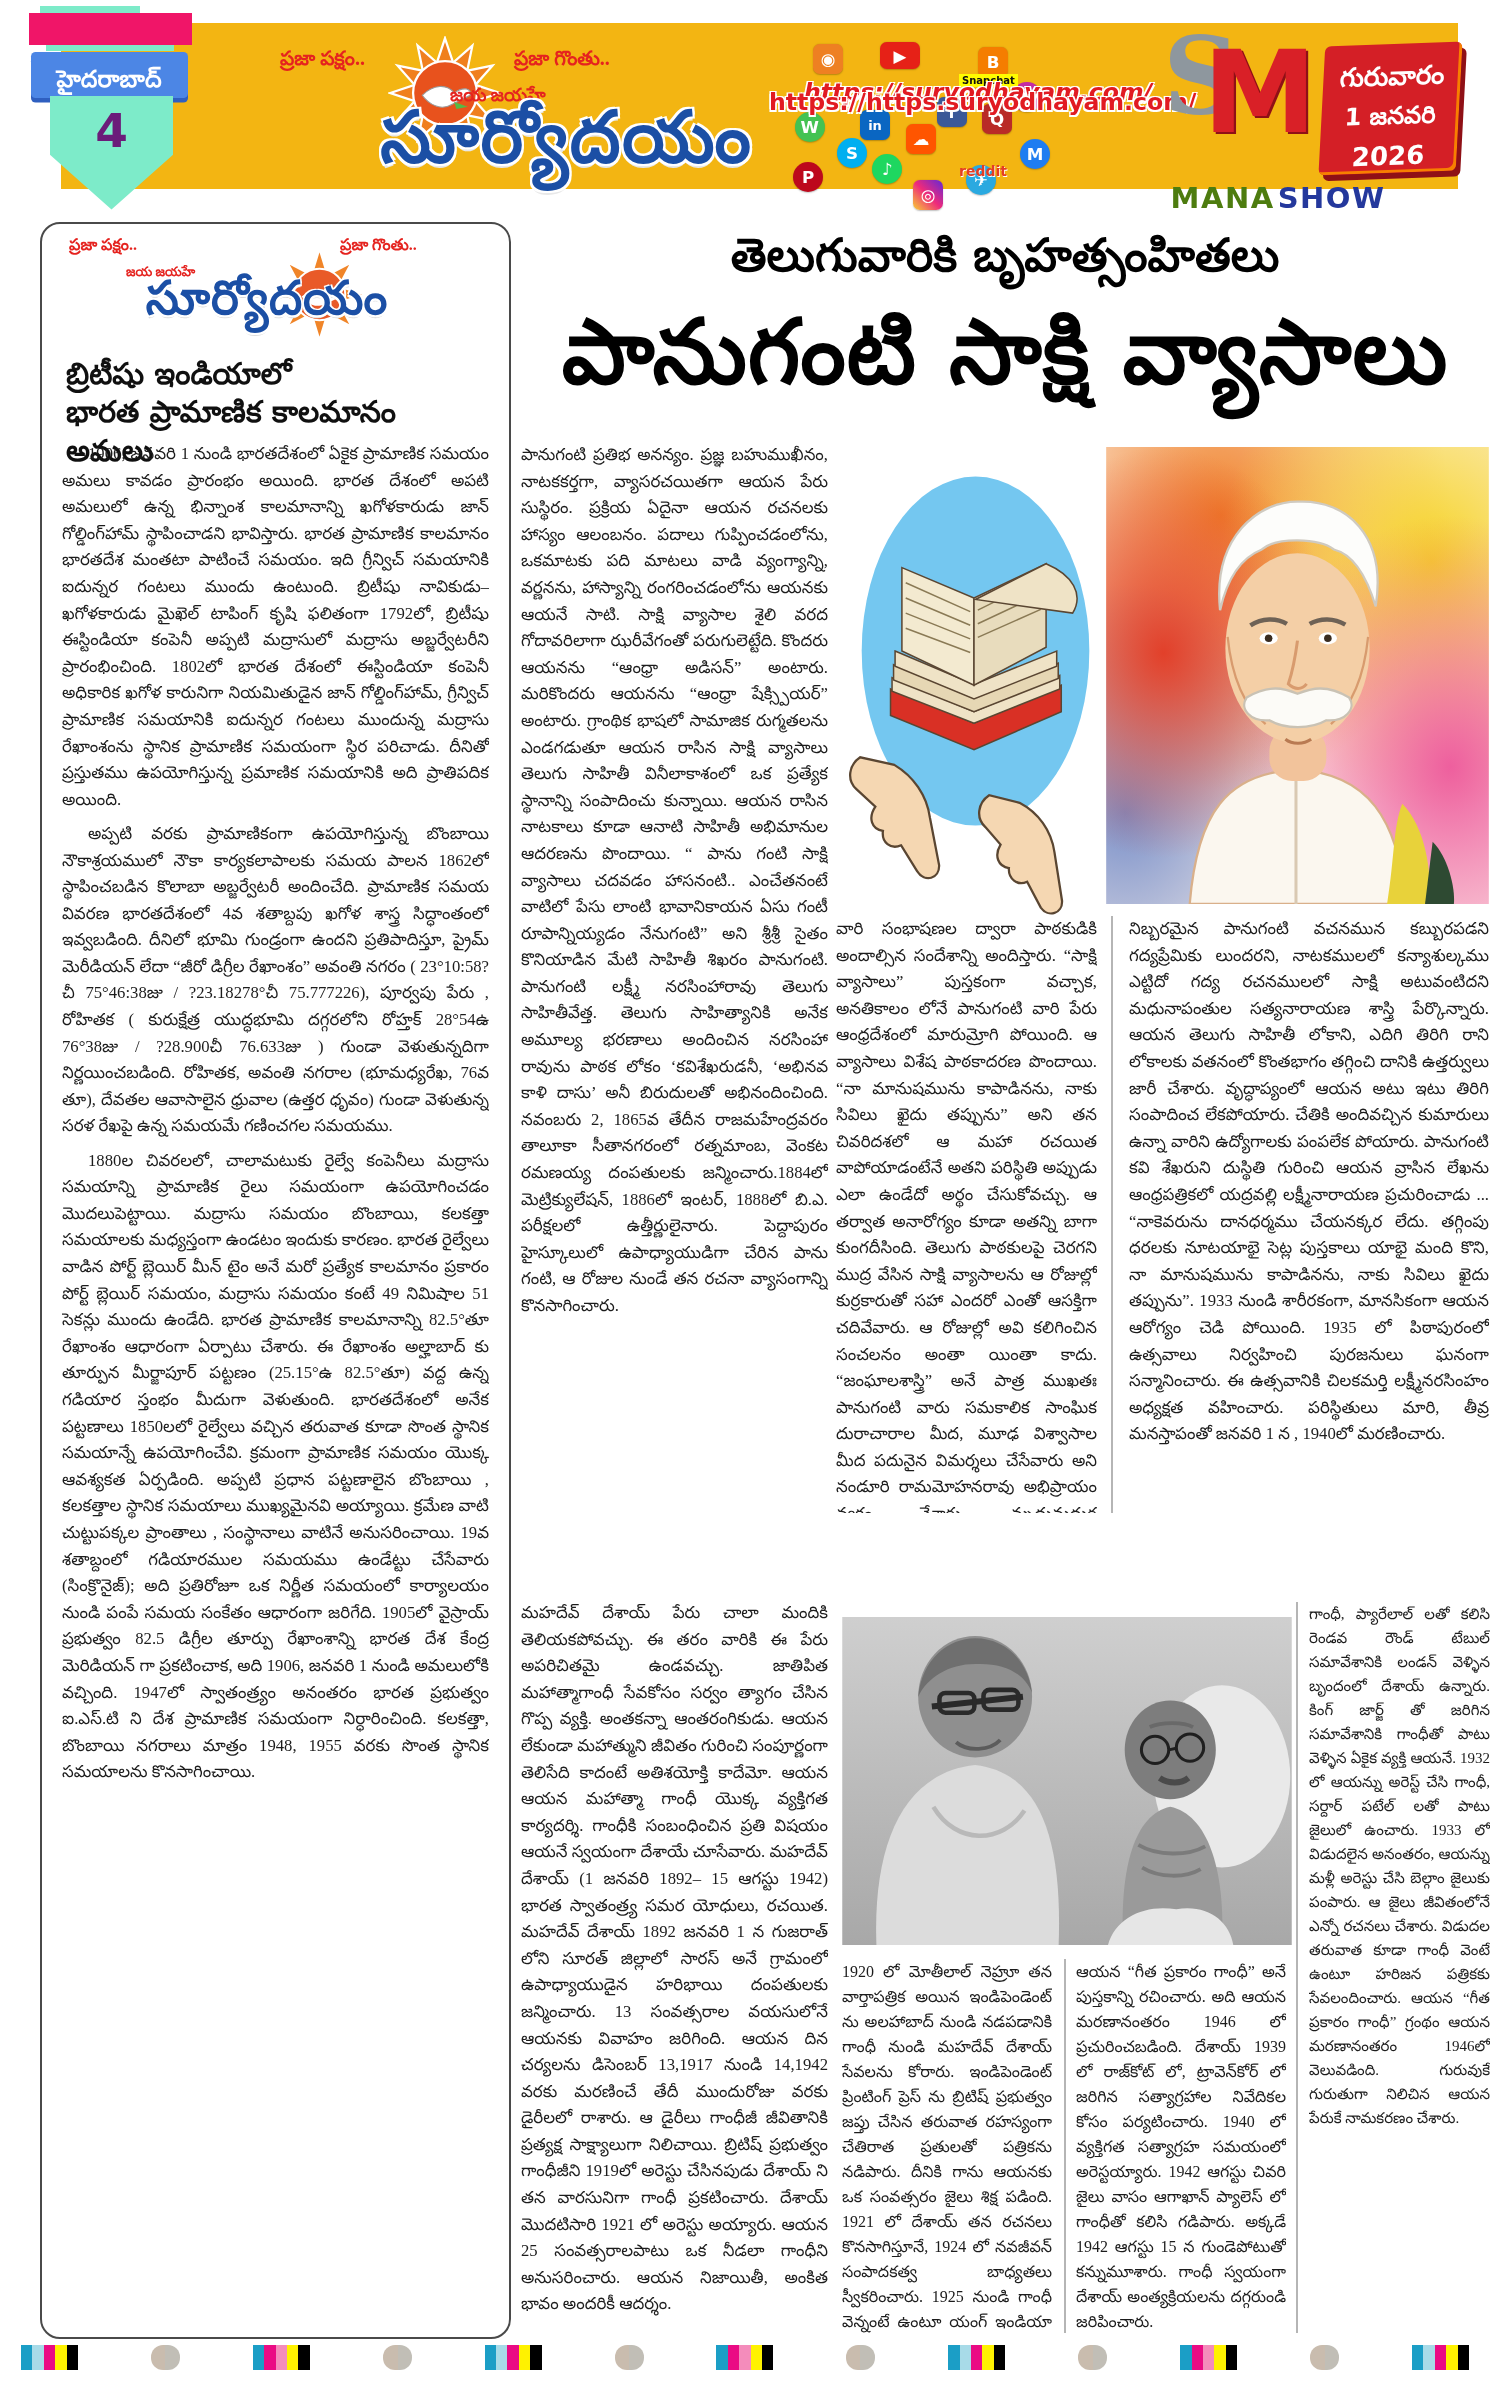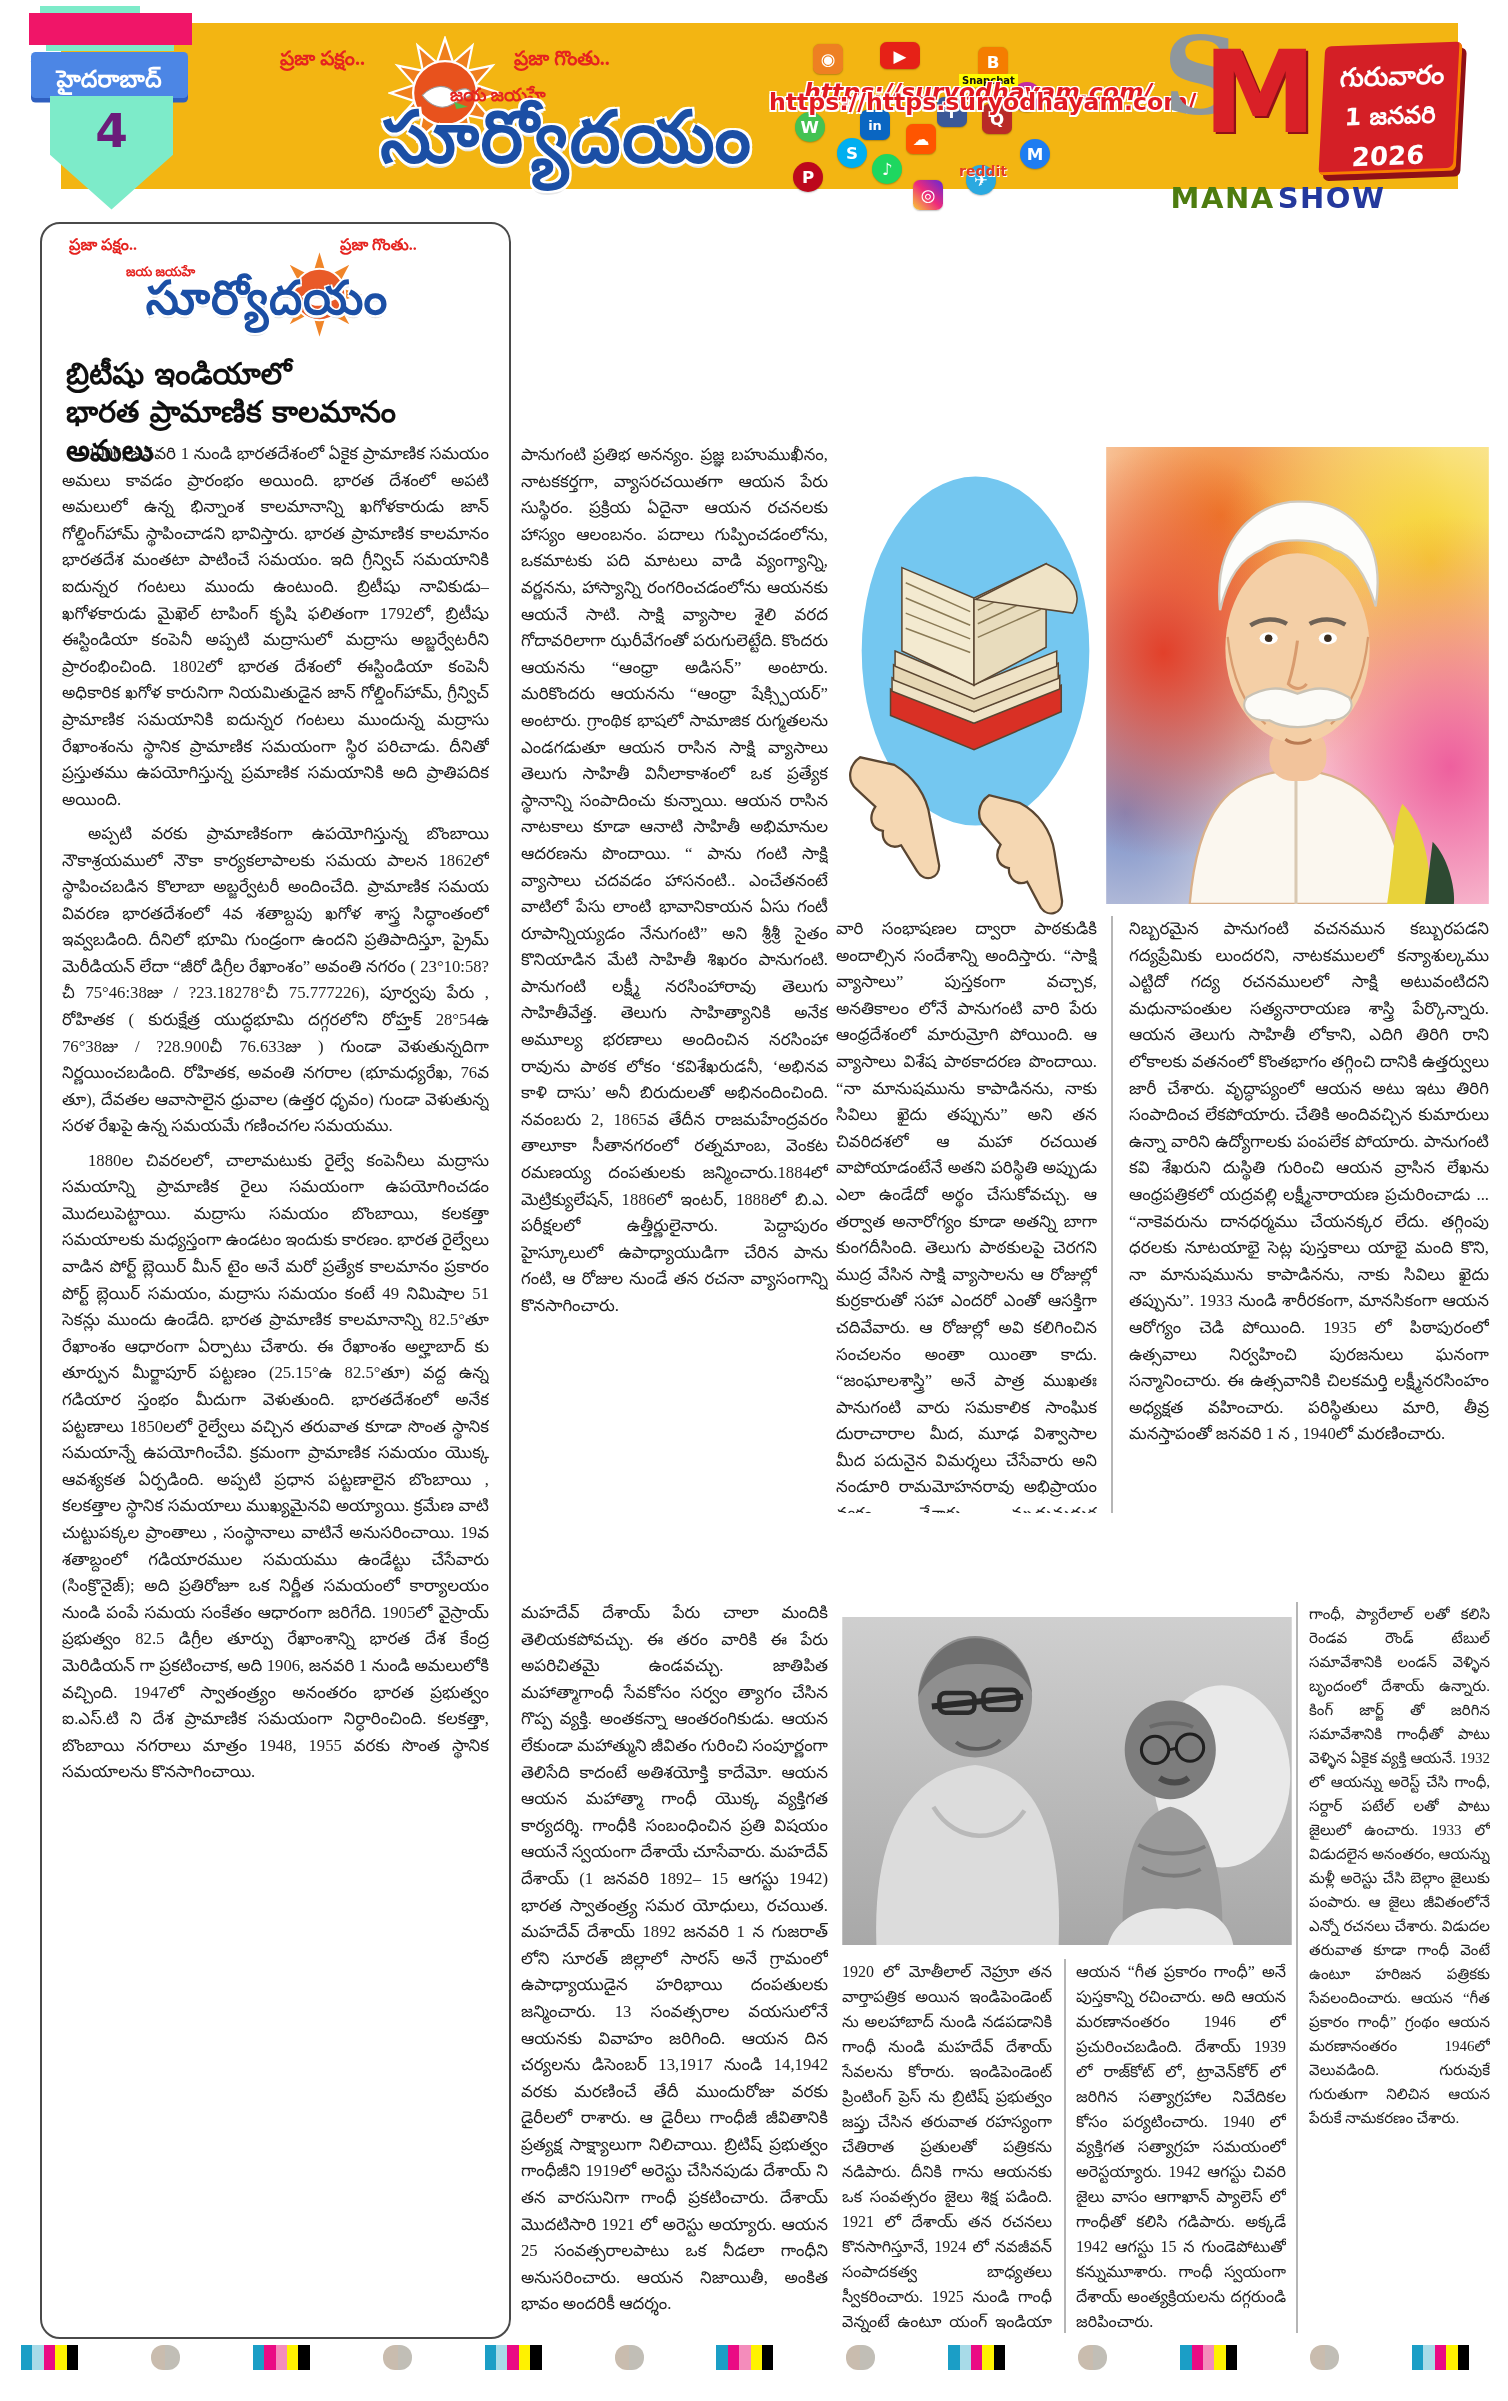--- a/index.html
+++ b/index.html
@@ -193,20 +193,24 @@
       <div>భారత ప్రామాణిక కాలమానం అమలు</div>
     </div>
 
     <div class="abs bodytext" style="left:20px;top:217px;width:427px;height:1877px;overflow:hidden;">
       <p>1906, జనవరి 1 నుండి భారతదేశంలో ఏకైక ప్రామాణిక సమయం అమలు కావడం ప్రారంభం అయింది. భారత దేశంలో అపటి అమలులో ఉన్న భిన్నాంశ కాలమానాన్ని ఖగోళకారుడు జాన్ గోల్డింగ్‌హామ్ స్థాపించాడని భావిస్తారు. భారత ప్రామాణిక కాలమానం భారతదేశ మంతటా పాటించే సమయం. ఇది గ్రీన్విచ్ సమయానికి ఐదున్నర గంటలు ముందు ఉంటుంది. బ్రిటీషు నావికుడు–ఖగోళకారుడు మైఖెల్ టాపింగ్ కృషి ఫలితంగా 1792లో, బ్రిటీషు ఈస్టిండియా కంపెనీ అప్పటి మద్రాసులో మద్రాసు అబ్జర్వేటరీని ప్రారంభించింది. 1802లో భారత దేశంలో ఈస్టిండియా కంపెనీ అధికారిక ఖగోళ కారునిగా నియమితుడైన జాన్ గోల్డింగ్‌హామ్, గ్రీన్విచ్ ప్రామాణిక సమయానికి ఐదున్నర గంటలు ముందున్న మద్రాసు రేఖాంశంను స్థానిక ప్రామాణిక సమయంగా స్థిర పరిచాడు. దీనితో ప్రస్తుతము ఉపయోగిస్తున్న ప్రమాణిక సమయానికి అది ప్రాతిపదిక అయింది.</p>
       <p>అప్పటి వరకు ప్రామాణికంగా ఉపయోగిస్తున్న బొంబాయి నౌకాశ్రయములో నౌకా కార్యకలాపాలకు సమయ పాలన 1862లో స్థాపించబడిన కొలాబా అబ్జర్వేటరీ అందించేది. ప్రామాణిక సమయ వివరణ భారతదేశంలో 4వ శతాబ్దపు ఖగోళ శాస్త్ర సిద్ధాంతంలో ఇవ్వబడింది. దీనిలో భూమి గుండ్రంగా ఉందని ప్రతిపాదిస్తూ, ప్రైమ్ మెరీడియన్ లేదా “జీరో డిగ్రీల రేఖాంశం” అవంతి నగరం ( 23°10:58?చీ 75°46:38జు / ?23.18278°చీ 75.777226), పూర్వపు పేరు , రోహితక ( కురుక్షేత్ర యుద్ధభూమి దగ్గరలోని రోహ్తక్ 28°54ఉ 76°38జు / ?28.900చీ 76.633జు ) గుండా వెళుతున్నదిగా నిర్ణయించబడింది. రోహితక, అవంతి నగరాల (భూమధ్యరేఖ, 76వ తూ), దేవతల ఆవాసాలైన ధ్రువాల (ఉత్తర ధృవం) గుండా వెళుతున్న సరళ రేఖపై ఉన్న సమయమే గణించగల సమయము.</p>
       <p>1880ల చివరలలో, చాలామటుకు రైల్వే కంపెనీలు మద్రాసు సమయాన్ని ప్రామాణిక రైలు సమయంగా ఉపయోగించడం మొదలుపెట్టాయి. మద్రాసు సమయం బొంబాయి, కలకత్తా సమయాలకు మధ్యస్తంగా ఉండటం ఇందుకు కారణం. భారత రైల్వేలు వాడిన పోర్ట్ బ్లెయిర్ మీన్ టైం అనే మరో ప్రత్యేక కాలమానం ప్రకారం పోర్ట్ బ్లెయిర్ సమయం, మద్రాసు సమయం కంటే 49 నిమిషాల 51 సెకన్లు ముందు ఉండేది. భారత ప్రామాణిక కాలమానాన్ని 82.5°తూ రేఖాంశం ఆధారంగా ఏర్పాటు చేశారు. ఈ రేఖాంశం అల్హాబాద్ కు తూర్పున మీర్జాపూర్ పట్టణం (25.15°ఉ 82.5°తూ) వద్ద ఉన్న గడియార స్తంభం మీదుగా వెళుతుంది. భారతదేశంలో అనేక పట్టణాలు 1850లలో రైల్వేలు వచ్చిన తరువాత కూడా సొంత స్థానిక సమయాన్నే ఉపయోగించేవి. క్రమంగా ప్రామాణిక సమయం యొక్క ఆవశ్యకత ఏర్పడింది. అప్పటి ప్రధాన పట్టణాలైన బొంబాయి , కలకత్తాల స్థానిక సమయాలు ముఖ్యమైనవి అయ్యాయి. క్రమేణ వాటి చుట్టుపక్కల ప్రాంతాలు , సంస్థానాలు వాటినే అనుసరించాయి. 19వ శతాబ్దంలో గడియారముల సమయము ఉండేట్టు చేసేవారు (సింక్రొనైజ్); అది ప్రతిరోజూ ఒక నిర్ణీత సమయంలో కార్యాలయం నుండి పంపే సమయ సంకేతం ఆధారంగా జరిగేది. 1905లో వైస్రాయ్ ప్రభుత్వం 82.5 డిగ్రీల తూర్పు రేఖాంశాన్ని భారత దేశ కేంద్ర మెరిడియన్ గా ప్రకటించాక, అది 1906, జనవరి 1 నుండి అమలులోకి వచ్చింది. 1947లో స్వాతంత్ర్యం అనంతరం భారత ప్రభుత్వం ఐ.ఎస్.టి ని దేశ ప్రామాణిక సమయంగా నిర్ధారించింది. కలకత్తా, బొంబాయి నగరాలు మాత్రం 1948, 1955 వరకు సొంత స్థానిక సమయాలను కొనసాగించాయి.</p>
     </div>
   </div>
 
+  <div class="abs" style="left:521px;top:228px;width:968px;text-align:center;">
+    <div class="kicker">తెలుగువారికి బృహత్సంహితలు</div>
+    <div class="mainheadline" style="margin-top:6px;">పానుగంటి సాక్షి వ్యాసాలు</div>
+  </div>
 
   <div class="abs bodytext" style="left:521px;top:442px;width:307px;height:1070px;overflow:hidden;">పానుగంటి ప్రతిభ అనన్యం. ప్రజ్ఞ బహుముఖీనం, నాటకకర్తగా, వ్యాసరచయితగా ఆయన పేరు సుస్థిరం. ప్రక్రియ ఏదైనా ఆయన రచనలకు హాస్యం ఆలంబనం. పదాలు గుప్పించడంలోను, ఒకమాటకు పది మాటలు వాడి వ్యంగ్యాన్ని, వర్ణనను, హాస్యాన్ని రంగరించడంలోను ఆయనకు ఆయనే సాటి. సాక్షి వ్యాసాల శైలి వరద గోదావరిలాగా ఝరీవేగంతో పరుగులెట్టేది. కొందరు ఆయనను “ఆంధ్రా అడిసన్” అంటారు. మరికొందరు ఆయనను “ఆంధ్రా షేక్స్పియర్” అంటారు. గ్రాంథిక భాషలో సామాజిక రుగ్మతలను ఎండగడుతూ ఆయన రాసిన సాక్షి వ్యాసాలు తెలుగు సాహితీ వినీలాకాశంలో ఒక ప్రత్యేక స్థానాన్ని సంపాదించు కున్నాయి. ఆయన రాసిన నాటకాలు కూడా ఆనాటి సాహితీ అభిమానుల ఆదరణను పొందాయి. “ పాను గంటి సాక్షి వ్యాసాలు చదవడం హాసనంటి.. ఎంచేతనంటే వాటిలో పేసు లాంటి భావానికాయన ఏసు గంటీ రూపాన్నియ్యడం నేనుగంటి” అని శ్రీశ్రీ సైతం కొనియాడిన మేటి సాహితీ శిఖరం పానుగంటి. పానుగంటి లక్ష్మీ నరసింహారావు తెలుగు సాహితీవేత్త. తెలుగు సాహిత్యానికి అనేక అమూల్య భరణాలు అందించిన నరసింహా రావును పాఠక లోకం ‘కవిశేఖరుడనీ, ‘అభినవ కాళి దాసు’ అనీ బిరుదులతో అభినందించింది. నవంబరు 2, 1865వ తేదీన రాజమహేంద్రవరం తాలూకా సీతానగరంలో రత్నమాంబ, వెంకట రమణయ్య దంపతులకు జన్మించారు.1884లో మెట్రిక్యులేషన్, 1886లో ఇంటర్, 1888లో బి.ఎ. పరీక్షలలో ఉత్తీర్ణులైనారు. పెద్దాపురం హైస్కూలులో ఉపాధ్యాయుడిగా చేరిన పాను గంటి, ఆ రోజుల నుండే తన రచనా వ్యాసంగాన్ని కొనసాగించారు.</div>
 
   <div class="abs" style="left:845px;top:461px;width:258px;height:456px;">
     <svg width="258" height="456" viewBox="0 0 340 600">
       <ellipse cx="172" cy="250" rx="150" ry="230" fill="#74c7f0"></ellipse>
 
       <g stroke="#5a4632" stroke-width="2">
         <polygon points="60,300 170,345 285,295 285,330 170,380 60,335" fill="#d93025"></polygon>
         <polygon points="62,285 170,330 283,282 283,300 170,345 62,303" fill="#efe3c6"></polygon>

